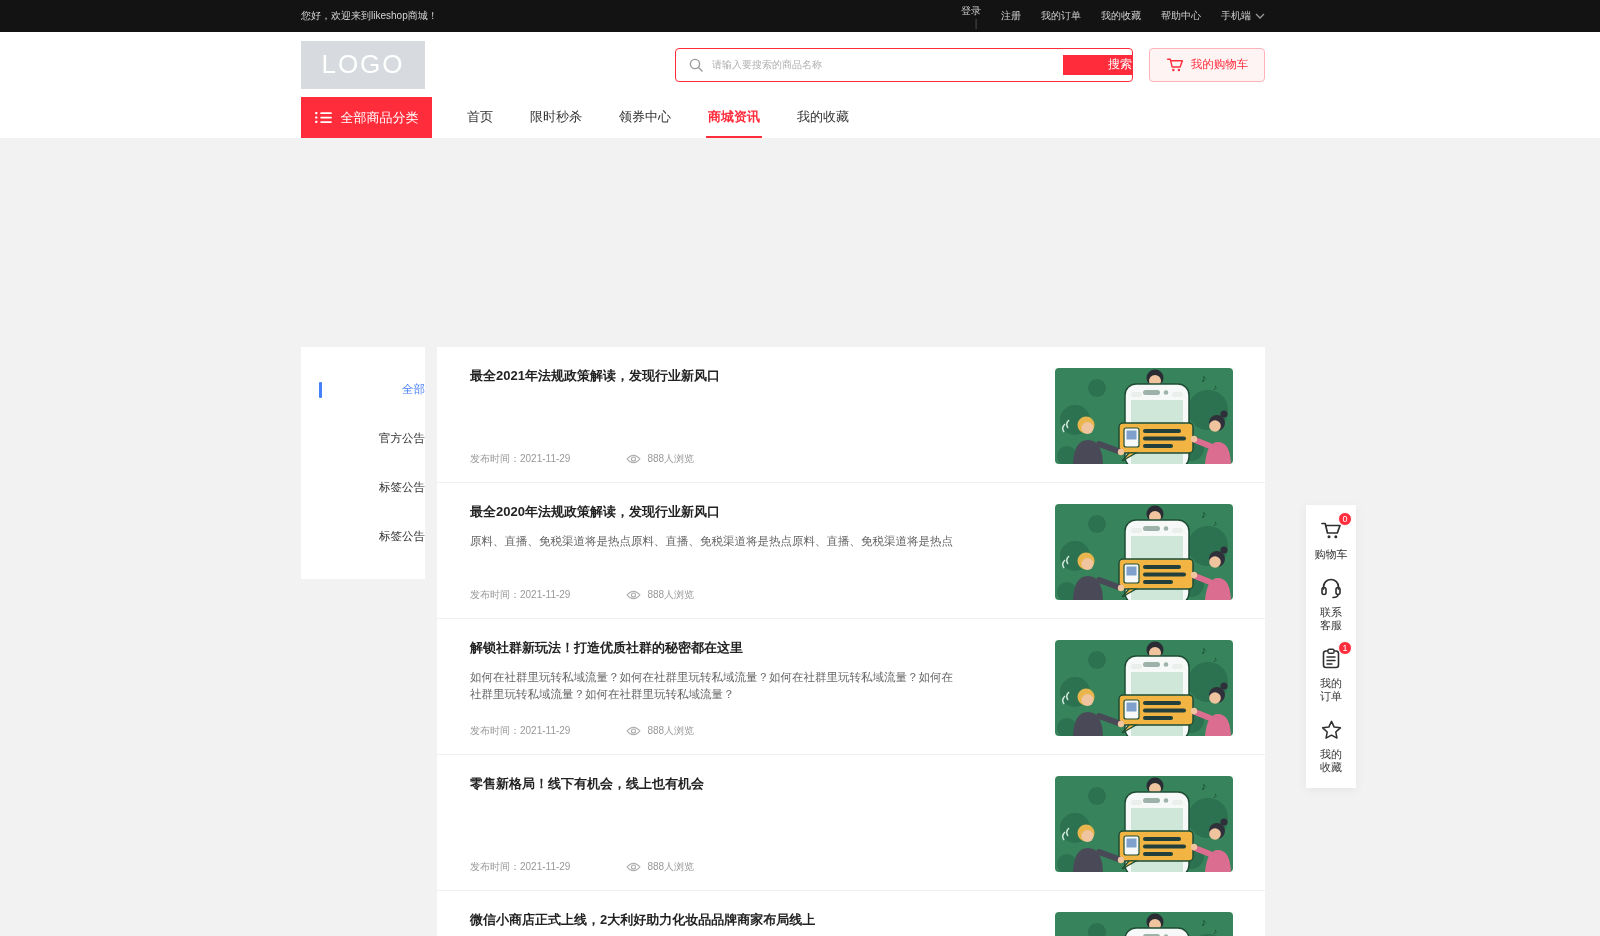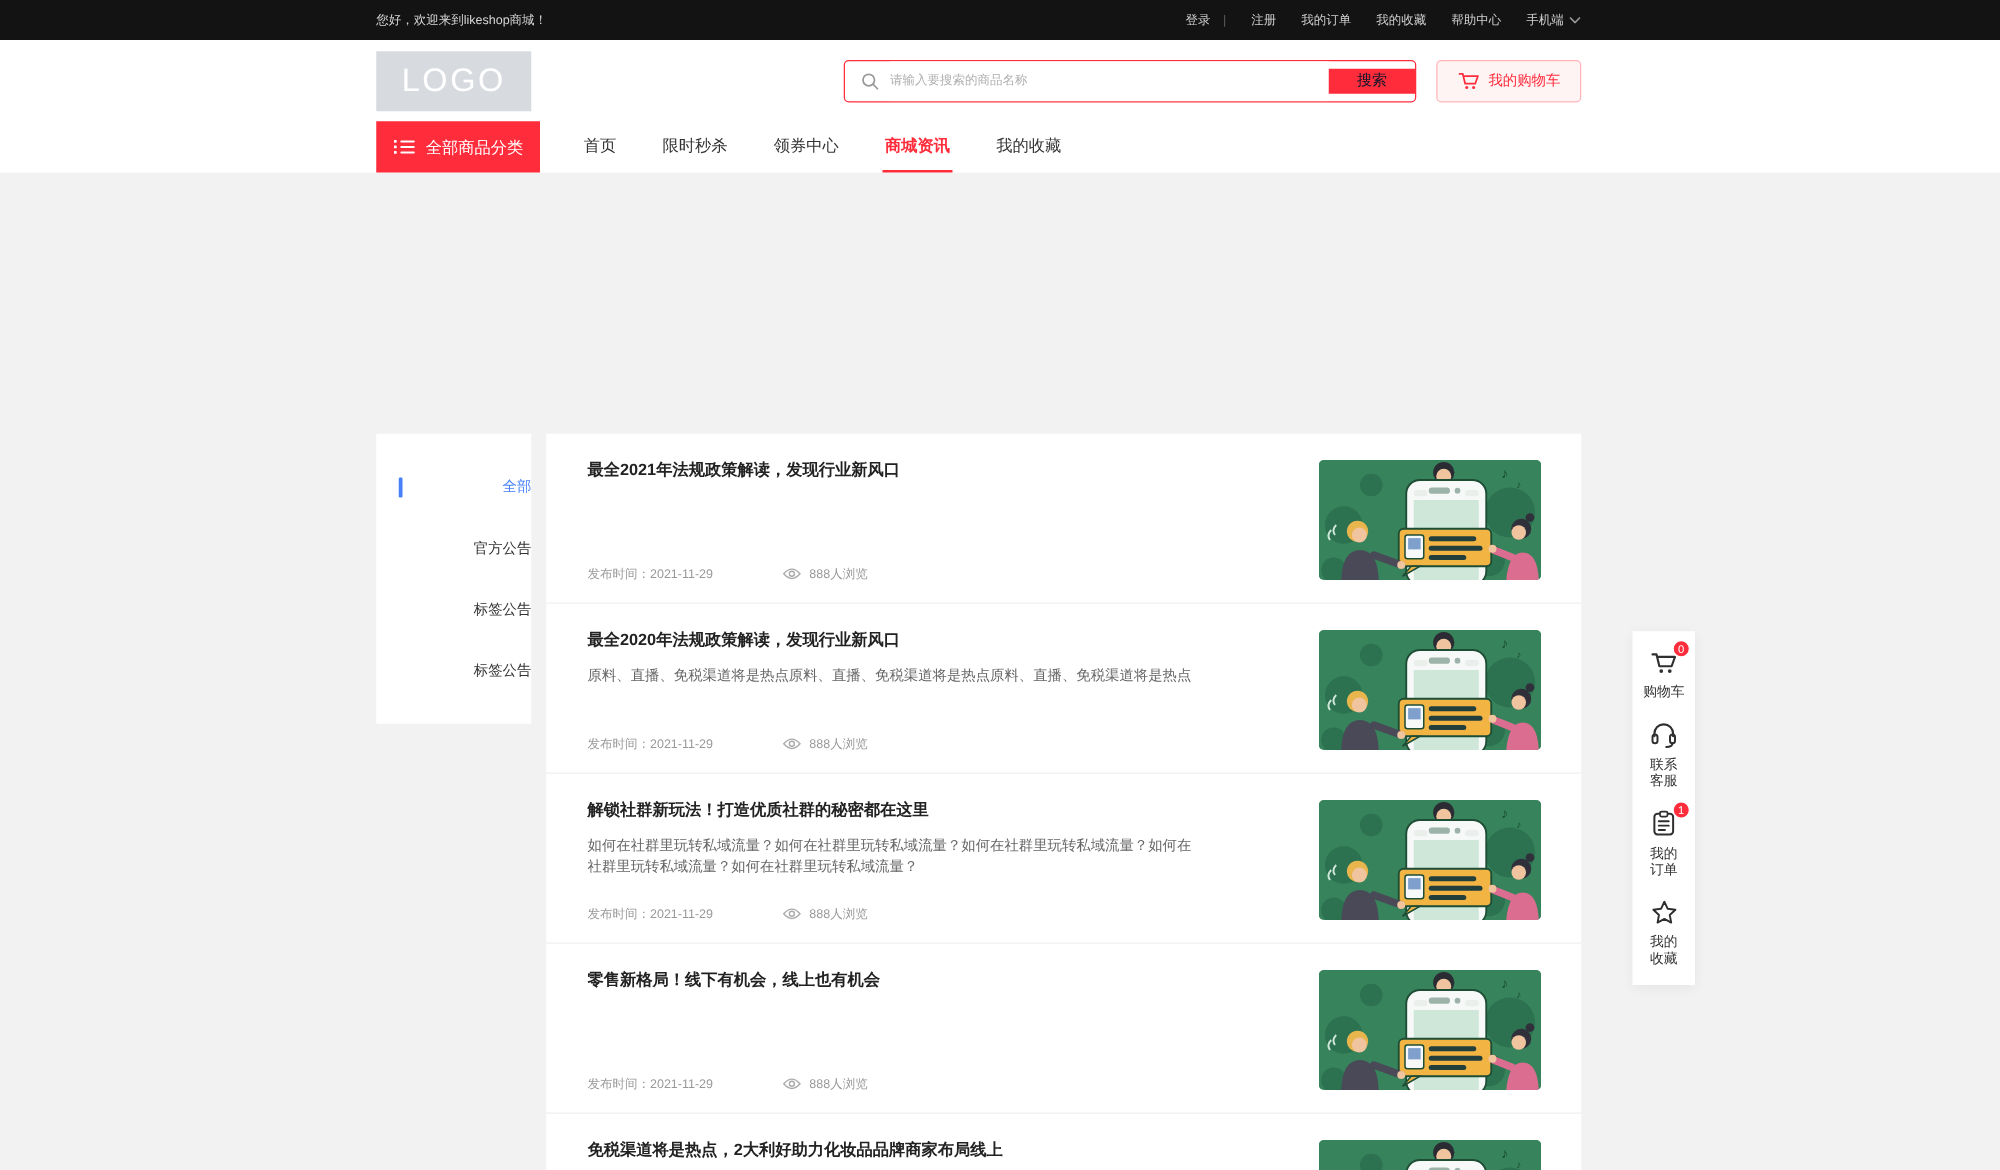--- a/index.html
+++ b/index.html
@@ -11,35 +11,35 @@
   html,body{width:1600px;height:936px;overflow:hidden;}
   body{background:var(--page-bg);font-family:"Liberation Sans","DejaVu Sans",sans-serif;color:var(--text-dark);}
   .container{width:964px;margin-left:301px;}
 
   
   .topbar{height:32px;background:var(--topbar-bg);}
   .topbar .container{height:32px;display:flex;align-items:center;justify-content:space-between;}
   .welcome{font-size:10px;color:#D6D6D6;}
   .top-links{display:flex;align-items:center;}
   .top-link{font-size:10px;color:#CFCFCF;cursor:pointer;display:flex;align-items:center;margin-left:20px;}
-  .top-link:first-child{margin-left:0;}
+  .top-link:first-child{margin-left:0;flex-direction:column;}
   .top-divider{color:#5A5A5A;margin-left:10px;font-size:10px;}
   .top-link .chev{margin-left:4px;display:inline-flex;}
 
   
   .header{height:65px;background:#FFFFFF;}
   .header .container{height:65px;display:flex;align-items:center;}
   .logo{width:124px;height:48px;background:#D7DBE0;display:flex;align-items:center;justify-content:center;
         color:#FFFFFF;font-size:26px;letter-spacing:2px;font-weight:500;}
   .search-box{margin-left:auto;width:458px;height:34px;border:1px solid var(--accent);border-radius:4px;
         display:flex;align-items:center;background:#fff;overflow:hidden;}
   .search-box .mag{margin:0 8px 0 12px;display:flex;}
   .search-input{flex:1;border:none;outline:none;font-size:10px;color:#333;height:100%;}
   .search-input::placeholder{color:#AFAFAF;}
-  .search-btn{width:69px;height:20px;background:var(--accent);color:#0f172a;border:none;font-size:12px;cursor:pointer;}
+  .search-btn{width:69px;height:20px;background:var(--accent);color:#ffffff;border:none;font-size:12px;cursor:pointer;text-align:right;}
   .cart-btn{margin-left:16px;width:116px;height:34px;background:var(--accent-light-bg);
         border:1px solid var(--accent-light-border);border-radius:4px;color:var(--accent);
         display:flex;align-items:center;justify-content:center;font-size:11.5px;cursor:pointer;gap:7px;}
 
   
   .navbar{height:41px;background:#FFFFFF;}
   .navbar .container{display:flex;height:41px;gap:13px;}
   .cat-btn{width:131px;height:41px;background:var(--accent);color:#fff;border:none;font-size:13px;
         display:flex;align-items:center;justify-content:center;gap:9px;cursor:pointer;}
   .nav-menu{display:flex;margin-left:20px;gap:33px;}
@@ -434,21 +434,21 @@
             <circle cx="169" cy="46" r="3.5" fill="#30303B"></circle>
             <circle cx="160" cy="58" r="5.8" fill="#F0C49E"></circle>
             <path d="M150 96 q2 -22 13 -22 q12 0 13 22 z" fill="#DB6E90"></path>
             <path d="M155 78 L140 72" stroke="#DB6E90" stroke-width="6" stroke-linecap="round"></path>
             <circle cx="139" cy="71" r="3.2" fill="#F0C49E"></circle>
           </svg>
         </div>
       </article>
 
       <article class="article">
-        <h3 class="art-title">免税渠道将是热点，2大利好助力化妆品品牌商家布局线上</h3>
+        <h3 class="art-title">微信小商店正式上线，2大利好助力化妆品品牌商家布局线上</h3>
 
         <div class="art-thumb">
           <svg width="178" height="96" viewBox="0 0 178 96">
             <rect width="178" height="96" fill="#37835B"></rect>
             <circle cx="20" cy="52" r="15" fill="#2C7150"></circle>
             <circle cx="42" cy="20" r="9" fill="#2C7150"></circle>
             <circle cx="153" cy="42" r="20" fill="#2C7150"></circle>
             <circle cx="136" cy="80" r="13" fill="#2C7150"></circle>
             <circle cx="12" cy="88" r="10" fill="#2C7150"></circle>
             <text x="146" y="14" font-size="11" fill="#17492F">♪</text>

